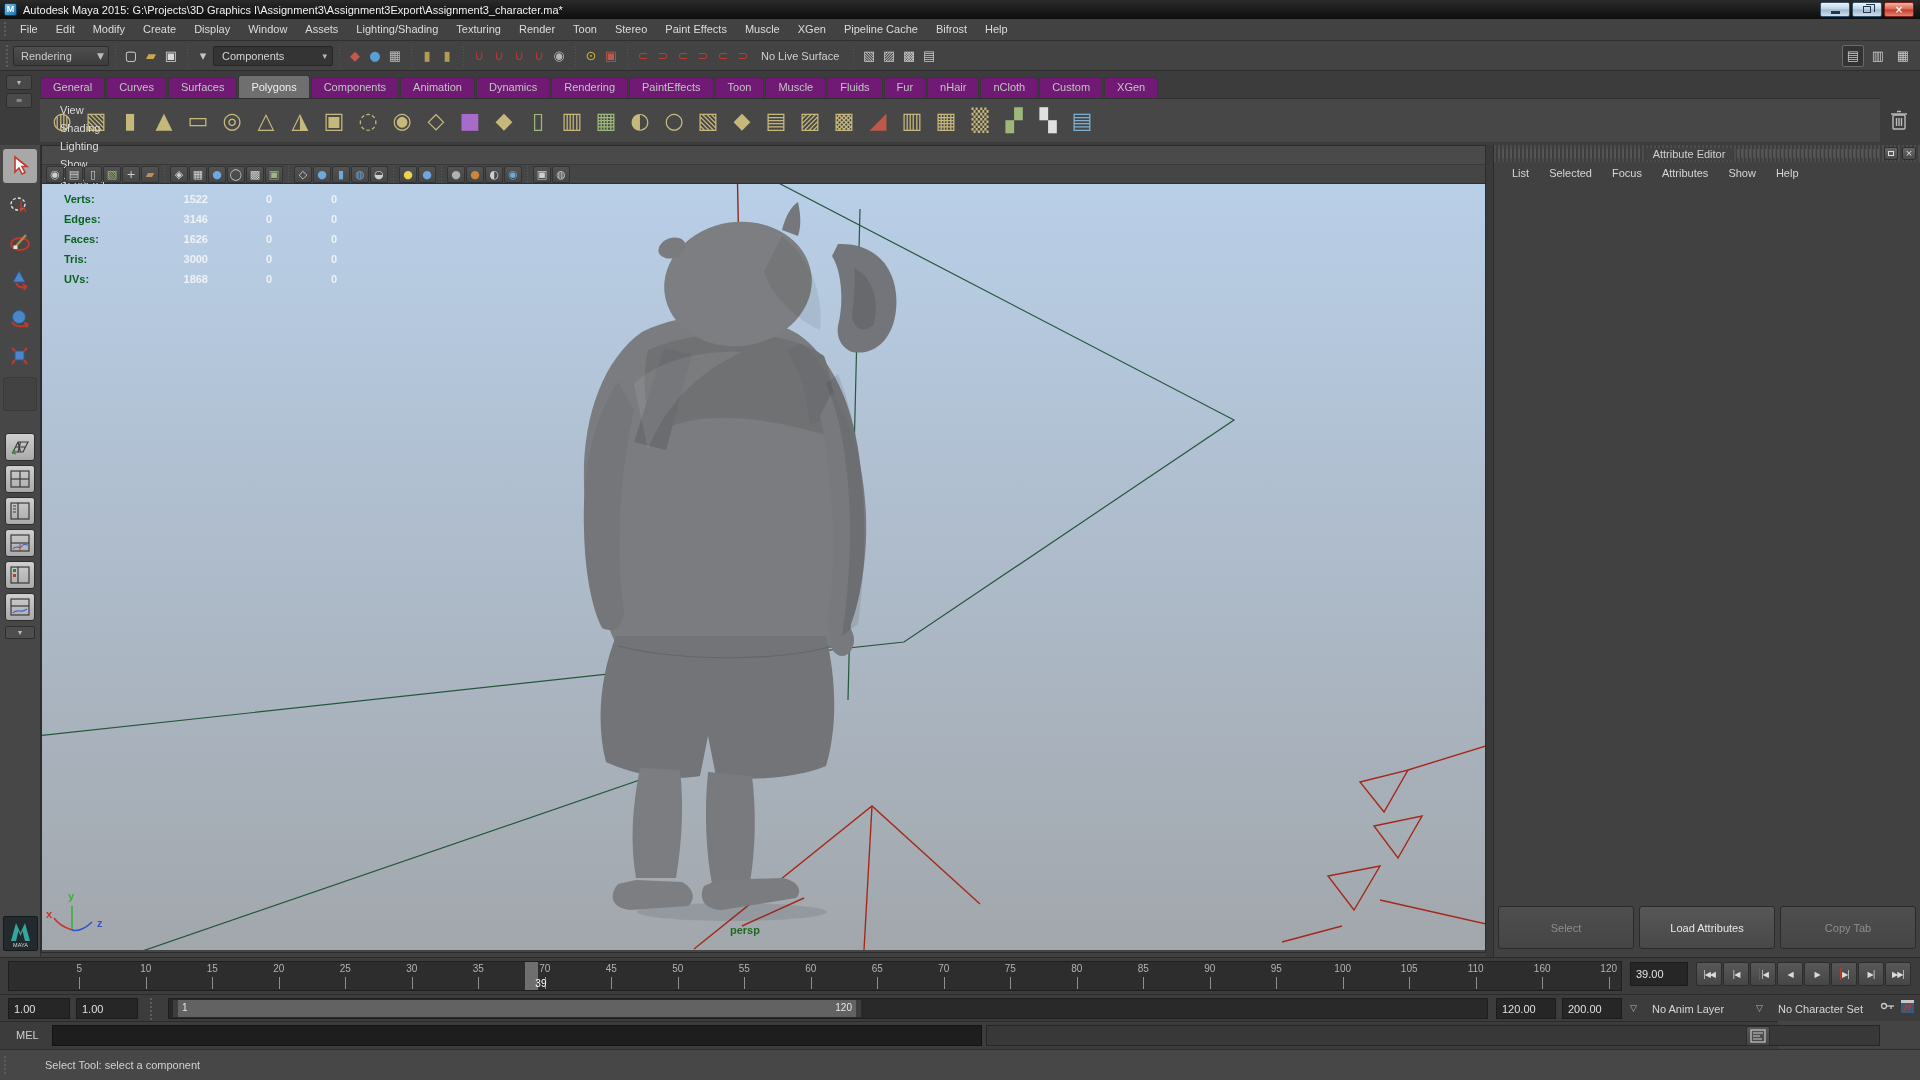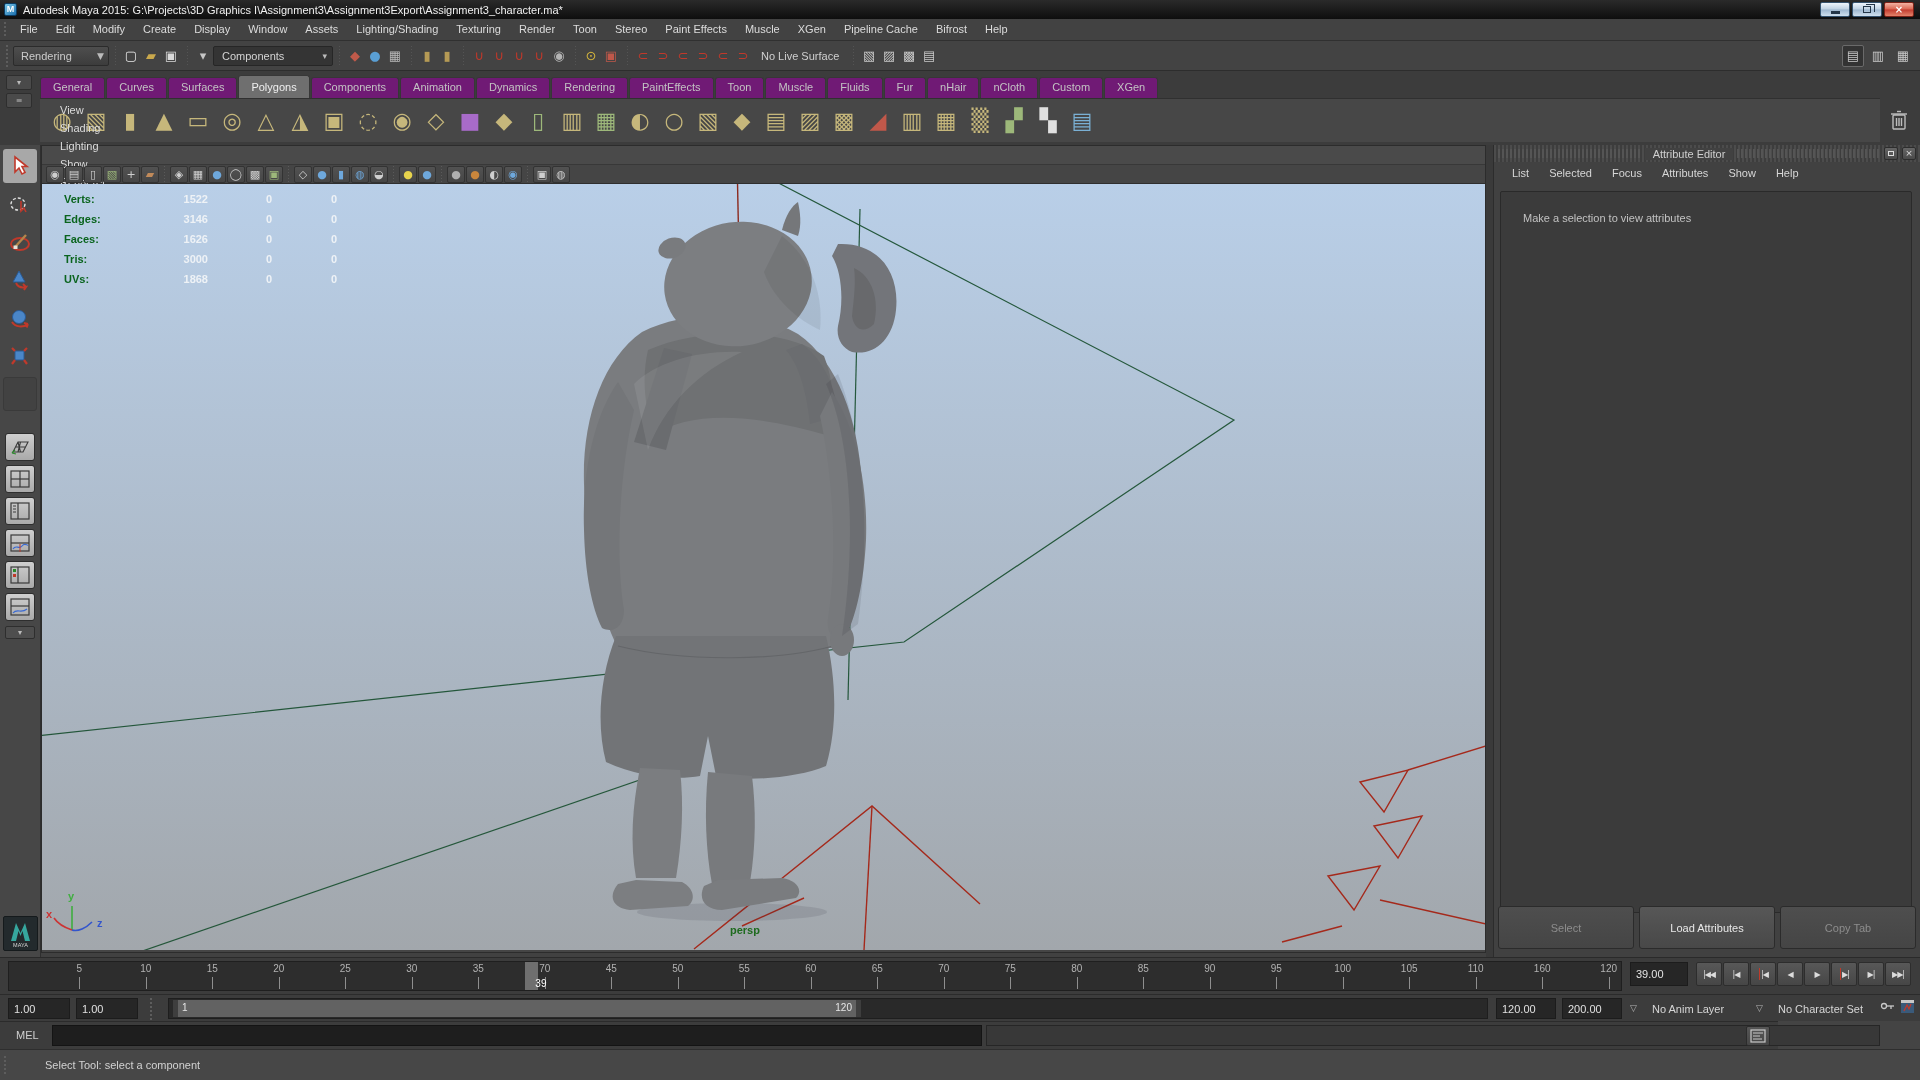--- a/index.html
+++ b/index.html
@@ -592,23 +592,20 @@
       <div class="ae-btn glyph">×</div>
     </div>
     <div class="ae-menus" id="ae-menus">
         <div class="ae-menu-item">List</div>
         <div class="ae-menu-item">Selected</div>
         <div class="ae-menu-item">Focus</div>
         <div class="ae-menu-item">Attributes</div>
         <div class="ae-menu-item">Show</div>
         <div class="ae-menu-item">Help</div>
       </div>
-    <div class="ae-content">
-      <div class="ae-message">Make a selection to view attributes</div>
-    </div>
     <div class="ae-buttons" id="ae-buttons">
         <div class="ae-button disabled">Select</div>
         <div class="ae-button">Load Attributes</div>
         <div class="ae-button disabled">Copy Tab</div>
       </div>
   </div>
 </div>
 
 <div class="abs timeslider">
   <div class="ruler" id="ruler">

